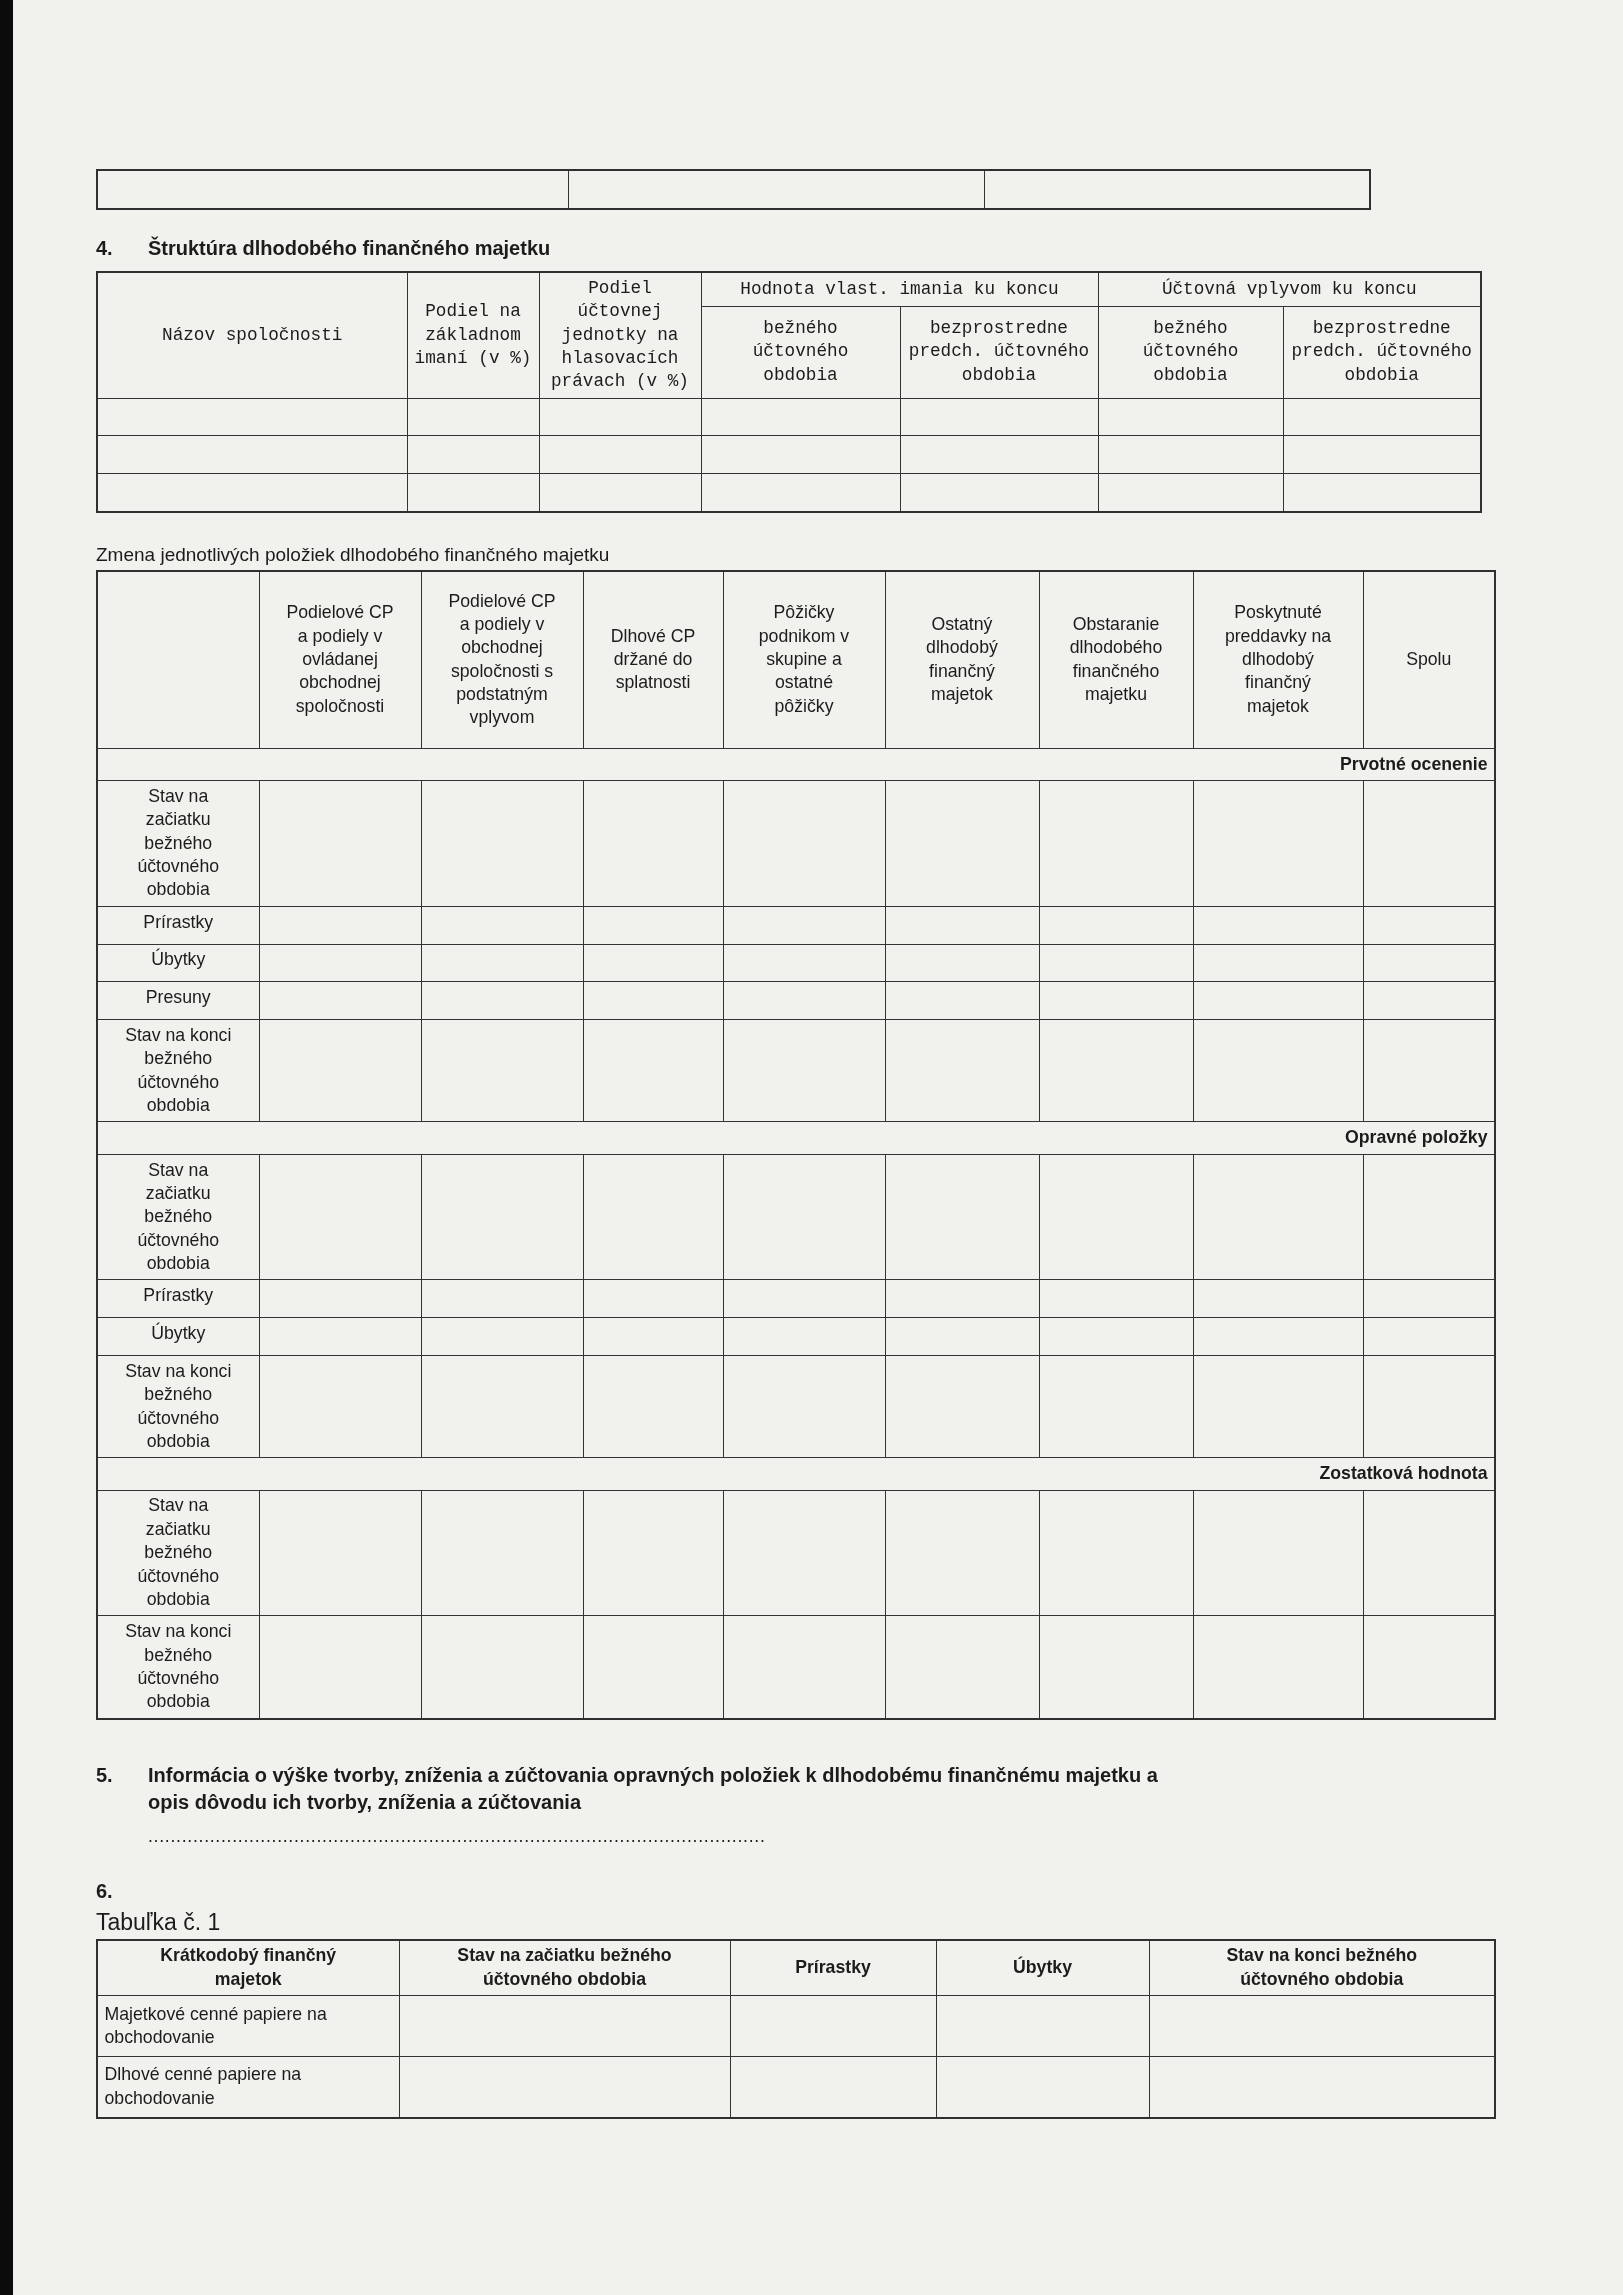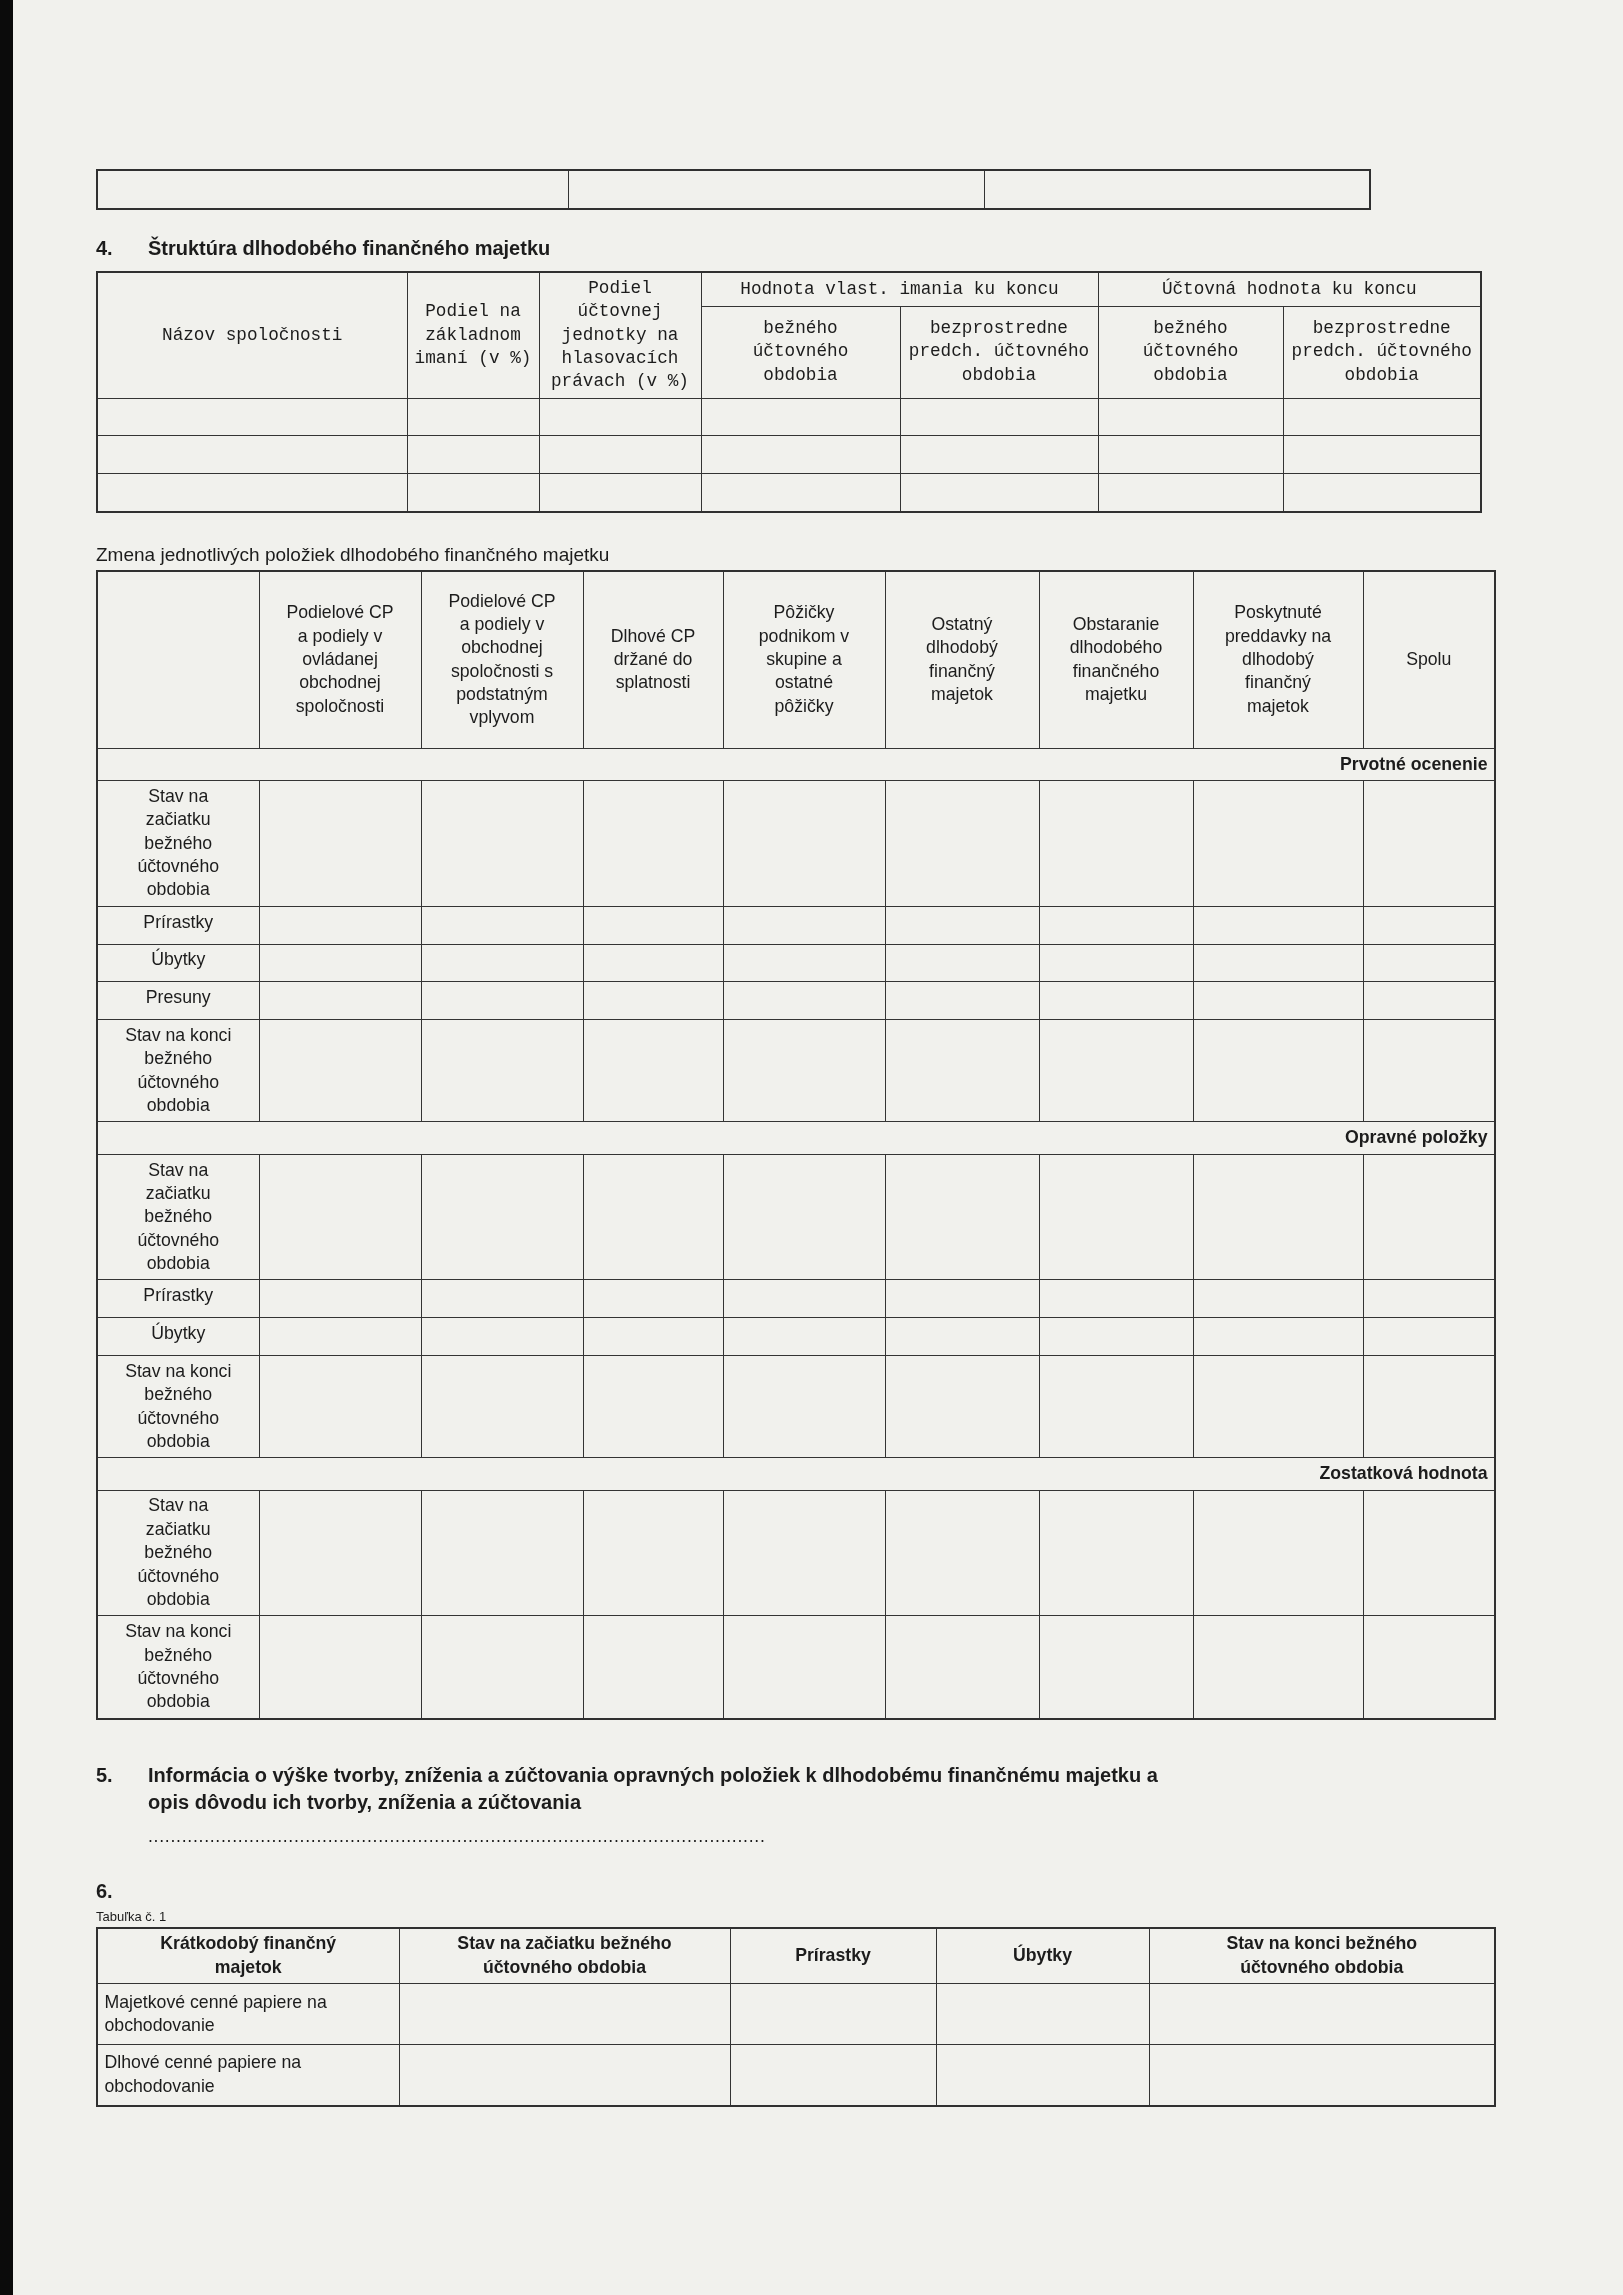--- a/index.html
+++ b/index.html
@@ -38,21 +38,21 @@
   .t-zmena .hdr td{text-align:center;height:168px;}
   .t-zmena .sect td{font-weight:bold;text-align:right;height:23.6px;}
   .t-zmena .lbl{text-align:center;vertical-align:top;}
   .t-zmena .r5 td{height:117px;}
   .t-zmena .r1 td{height:29px;}
   .t-zmena .r4 td{height:82px;}
 
   .h5{margin-top:42px;}
   .dots{font-size:17.7px;margin-top:10.5px;margin-left:52px;letter-spacing:0.7px;}
   .h6{margin-top:31px;}
-  .tab-label{font-size:13px;margin-top:3.9px;}
+  .tab-label{font-size:23px;margin-top:3.9px;}
 
   .t3{width:1399px;margin-top:2.6px;border:2px solid #303030;}
   .t3 .hdr td{font-weight:bold;text-align:center;height:43px;}
   .t3 .lbl{text-align:left;vertical-align:middle;margin-top:44px;}
   .t3 .body td{height:52px;}
 </style>
 </head>
 <body>
 
 <div class="page">
@@ -95,21 +95,21 @@
         <td rowspan="2">Názov spoločnosti</td>
         <td rowspan="2">Podiel na
 základnom
 imaní (v %)</td>
         <td rowspan="2">Podiel
 účtovnej
 jednotky na
 hlasovacích
 právach (v %)</td>
         <td colspan="2">Hodnota vlast. imania ku koncu</td>
-        <td colspan="2">Účtovná hodnota ku koncu</td>
+        <td colspan="2">Účtovná vplyvom ku koncu</td>
       </tr>
       <tr class="sub">
         <td>bežného
 účtovného
 obdobia</td>
         <td>bezprostredne
 predch. účtovného
 obdobia</td>
         <td>bežného
 účtovného

